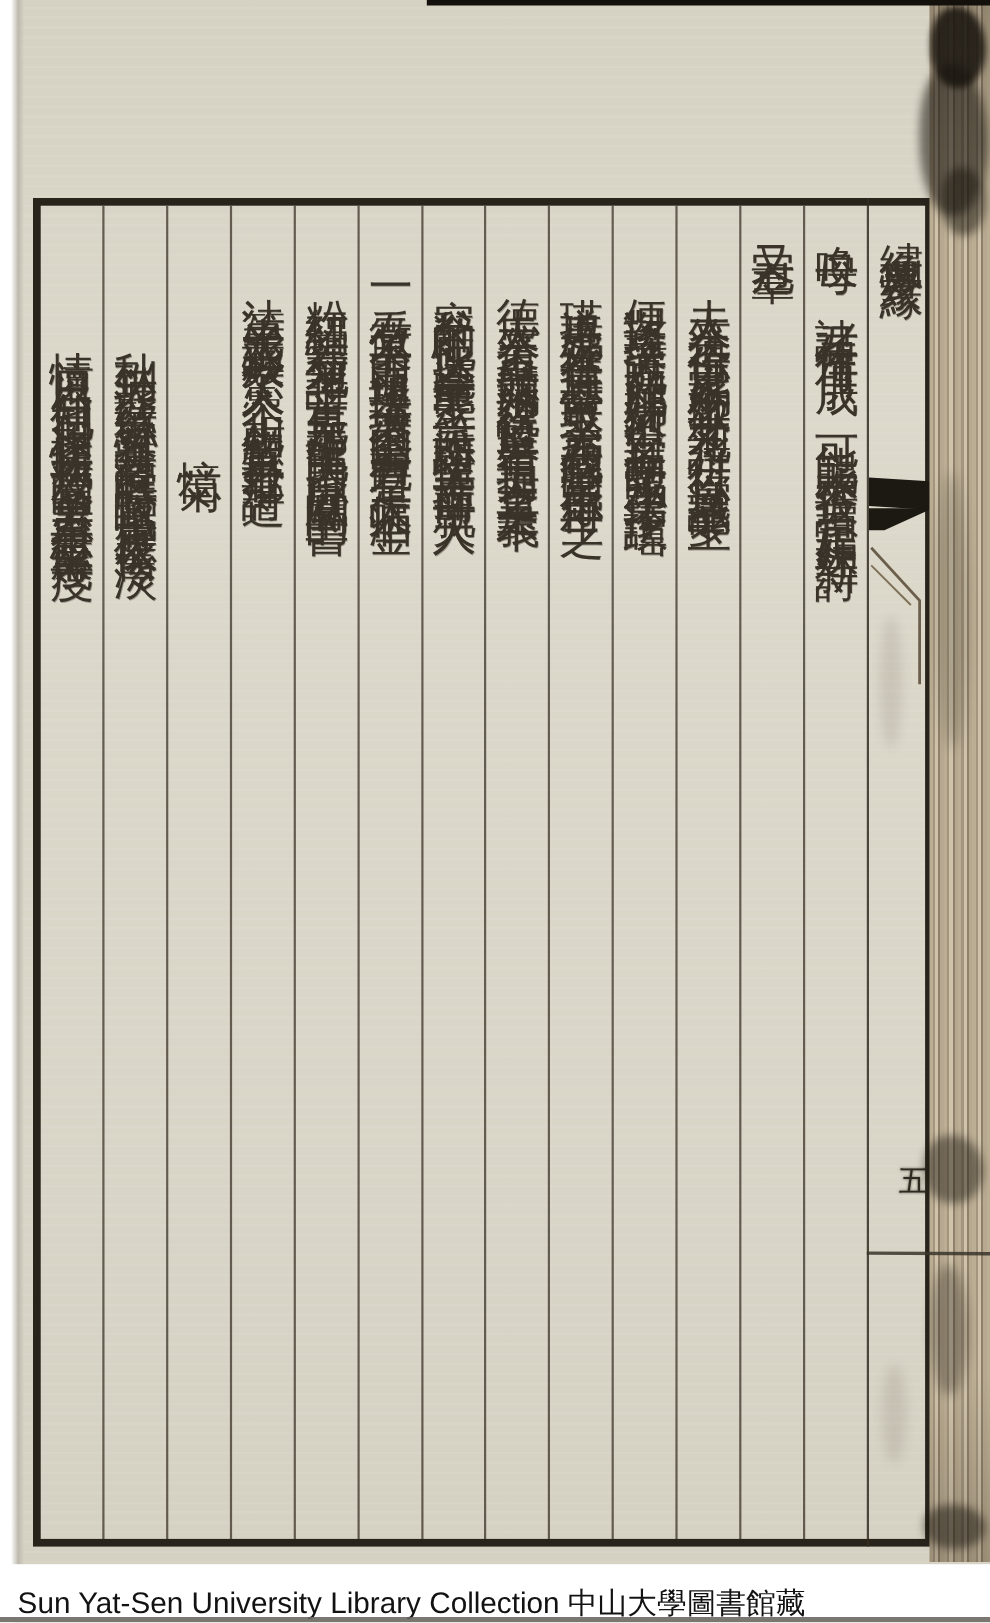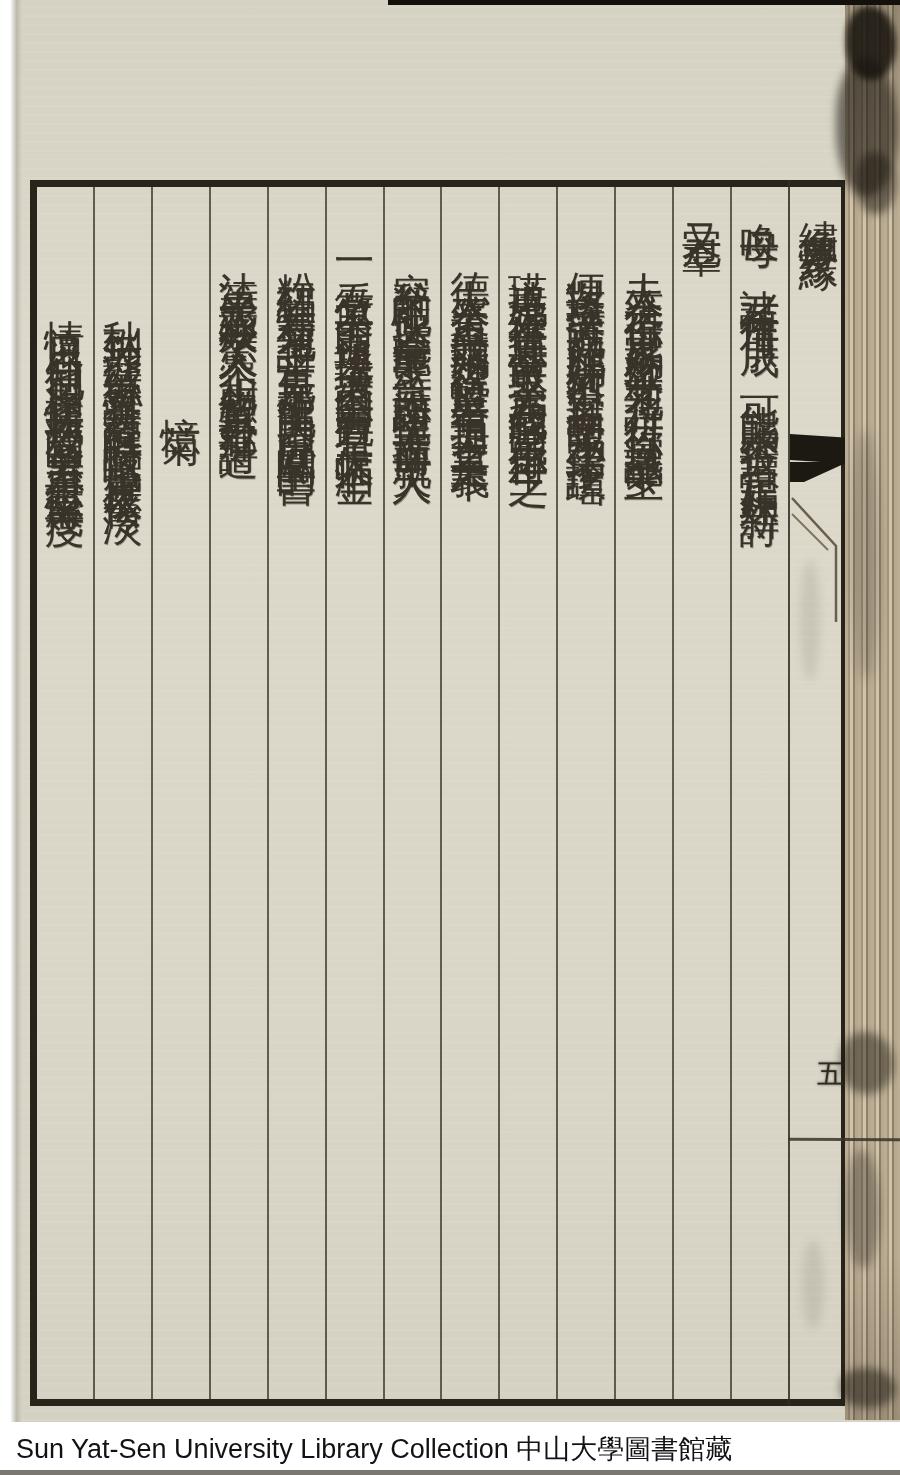--- a/index.html
+++ b/index.html
@@ -48,21 +48,21 @@
             border-top:20px solid #1c1812;border-right:44px solid transparent;}
   .foldmarks{position:absolute;left:0;top:316px;}
   .pagenum{position:absolute;left:27px;top:876px;font-size:27px;color:#2f2a21;
            text-shadow:0 0 2.5px rgba(47,42,33,.8);}
   .foldline{position:absolute;left:788px;top:1138px;width:112px;height:3px;
             background:#3a342a;opacity:.85;z-index:5;transform:rotate(.3deg);}
   .ghost{position:absolute;background:#4a4134;border-radius:50%;z-index:2;}
 
   
   .caption{position:absolute;left:0;top:1422px;width:900px;height:53px;background:#ffffff;z-index:5;
-           display:flex;align-items:center;}
+           display:flex;align-items:flex-end;}
   .caption span{font-family:"Liberation Sans",sans-serif;font-size:27px;color:#121212;
            padding-left:16px;white-space:nowrap;}
 </style>
 </head>
 <body>
 
 <div class="stage">
 
   <div class="paper"></div>
   <div class="crease"></div>

